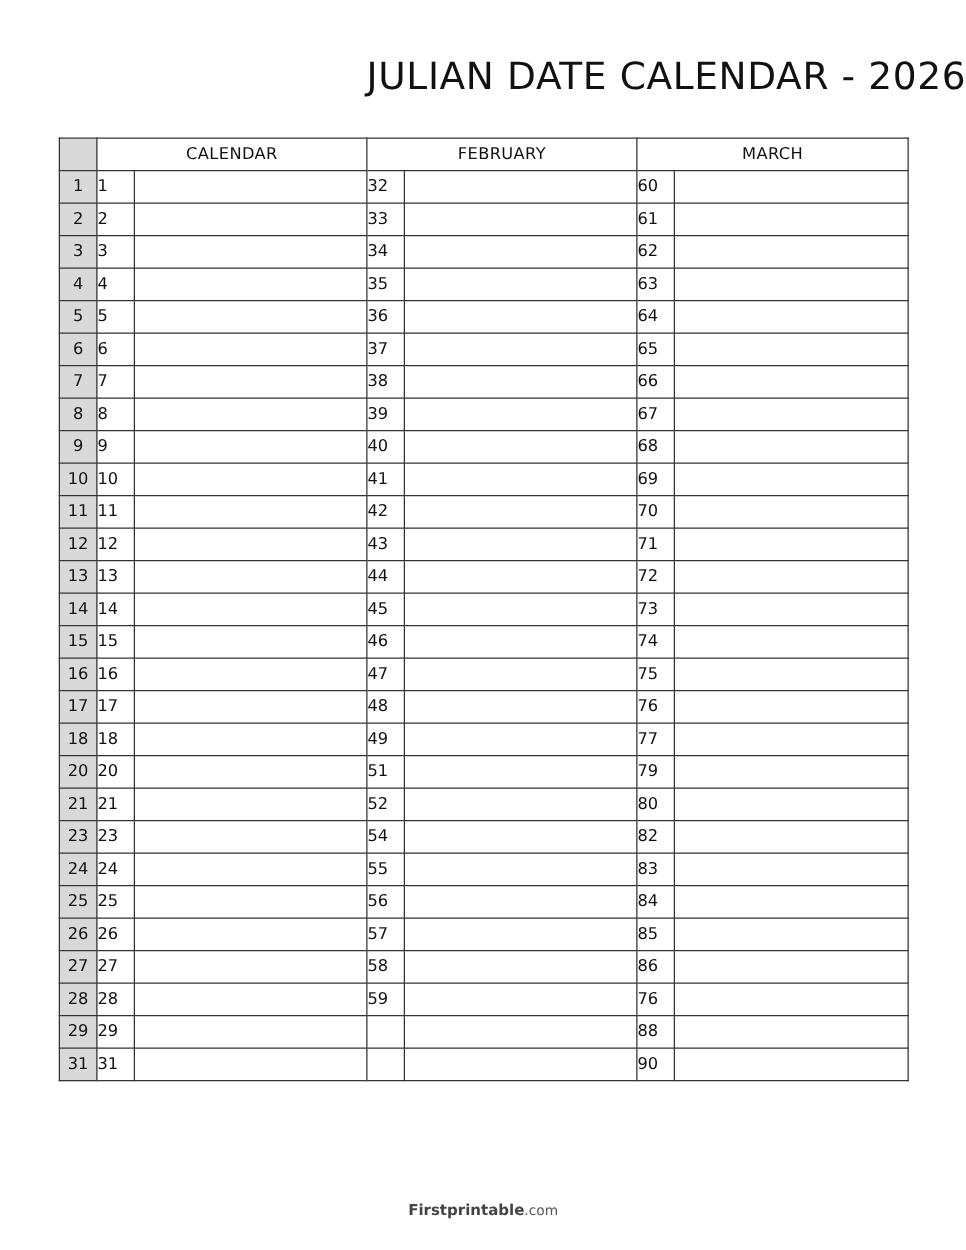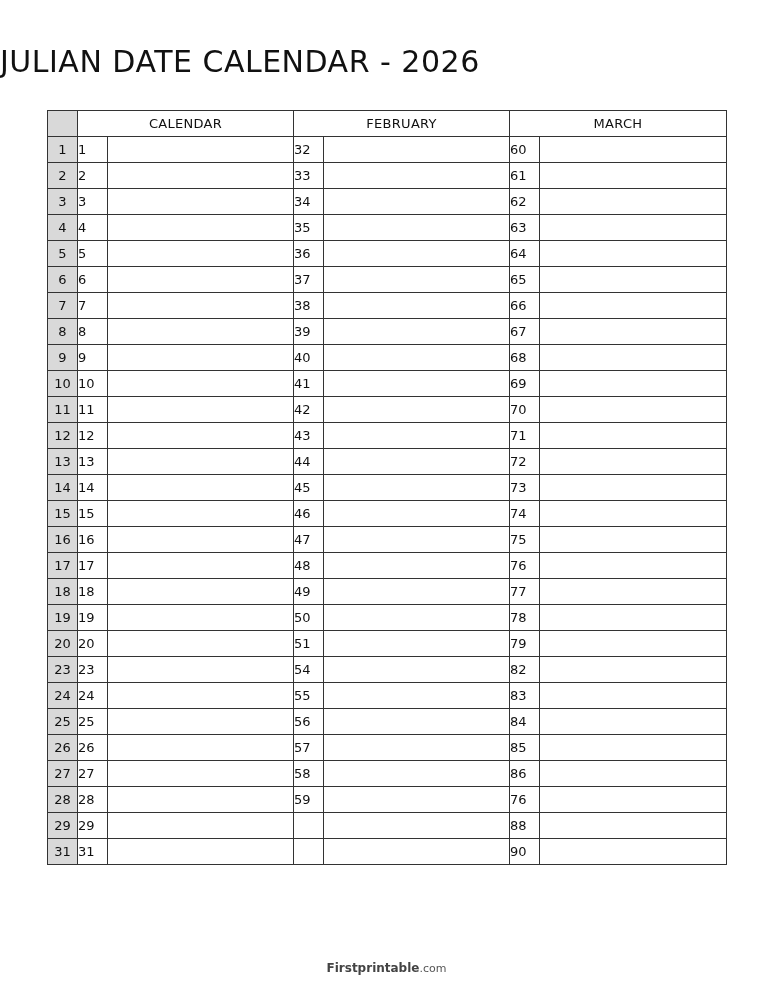--- a/index.html
+++ b/index.html
@@ -1,17 +1,17 @@
 <!DOCTYPE html>
 <html><head>
 <meta charset="utf-8">
 <style>
   html, body { margin:0; padding:0; background:#ffffff; }
   body { width:773px; height:1000px; position:relative; font-family:"DejaVu Sans", sans-serif; color:#111; }
-  .title { position:absolute; left:0; top:44px; width:773px; text-align:left; font-size:30px; font-weight:400; letter-spacing:0.5px; color:#111; }
+  .title { position:absolute; left:0; top:44px; width:773px; text-align:right; font-size:30px; font-weight:400; letter-spacing:0.5px; color:#111; }
   table.cal { position:absolute; left:47px; top:110px; border-collapse:collapse; table-layout:fixed; width:679px; }
   table.cal td, table.cal th { border:1px solid #333; padding:0; height:25px; font-size:13px; font-weight:400; }
   th.corner { background:#d9d9d9; width:29px; }
   th.month { text-align:center; font-size:13px; font-weight:400; letter-spacing:0.3px; }
   td.rowlbl { background:#d9d9d9; font-weight:700; text-align:center; font-size:13px; width:29px; }
   td.num { width:29px; padding-left:4px; text-align:left; box-sizing:border-box; }
   td.blank { }
   .footer { position:absolute; left:0; top:961px; width:773px; text-align:center; font-size:12px; color:#444; }
   .footer b { font-weight:700; color:#444; }
   .footer span.com { font-size:11px; color:#555; }
@@ -196,35 +196,35 @@
       <tr>
         <td class="rowlbl">18</td>
         <td class="num">18</td>
         <td class="blank"></td>
         <td class="num">49</td>
         <td class="blank"></td>
         <td class="num">77</td>
         <td class="blank"></td>
       </tr>
       <tr>
-        <td class="rowlbl">19</td>
-        <td class="num">19</td>
-        <td class="blank"></td>
-        <td class="num">50</td>
-        <td class="blank"></td>
-        <td class="num">78</td>
-        <td class="blank"></td>
-      </tr>
-      <tr>
         <td class="rowlbl">20</td>
         <td class="num">20</td>
         <td class="blank"></td>
         <td class="num">51</td>
         <td class="blank"></td>
         <td class="num">79</td>
+        <td class="blank"></td>
+      </tr>
+      <tr>
+        <td class="rowlbl">21</td>
+        <td class="num">21</td>
+        <td class="blank"></td>
+        <td class="num">52</td>
+        <td class="blank"></td>
+        <td class="num">80</td>
         <td class="blank"></td>
       </tr>
       <tr>
         <td class="rowlbl">23</td>
         <td class="num">23</td>
         <td class="blank"></td>
         <td class="num">54</td>
         <td class="blank"></td>
         <td class="num">82</td>
         <td class="blank"></td>

